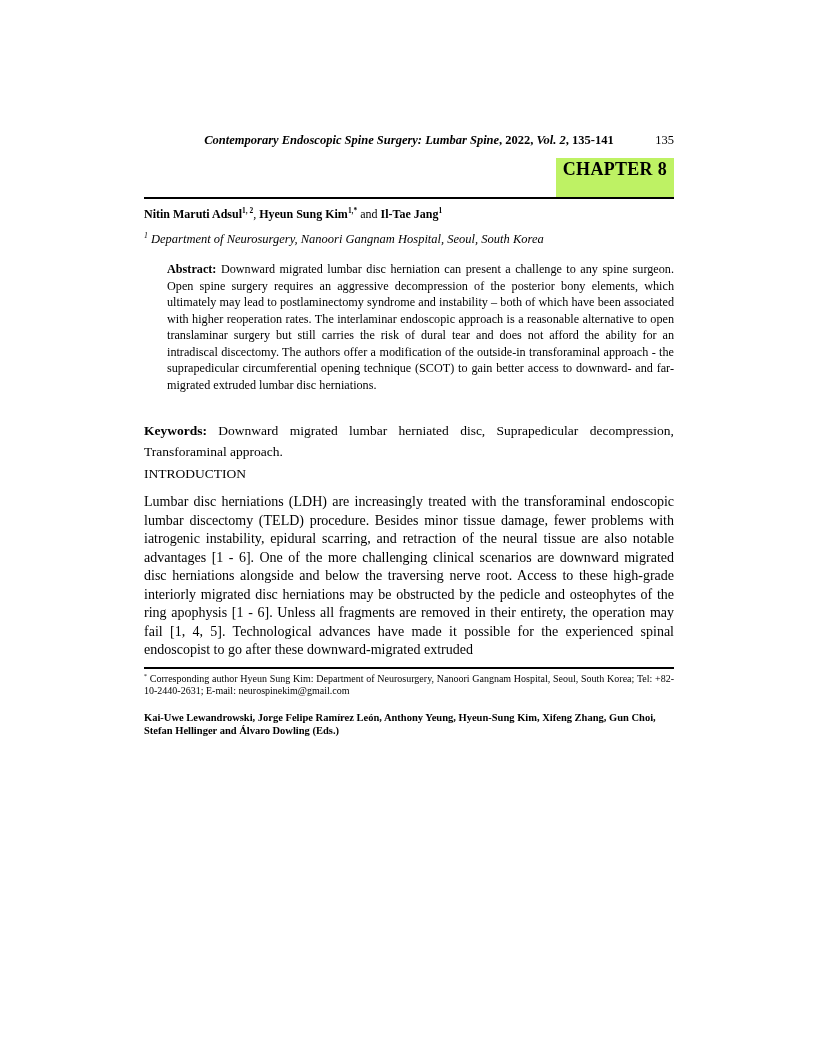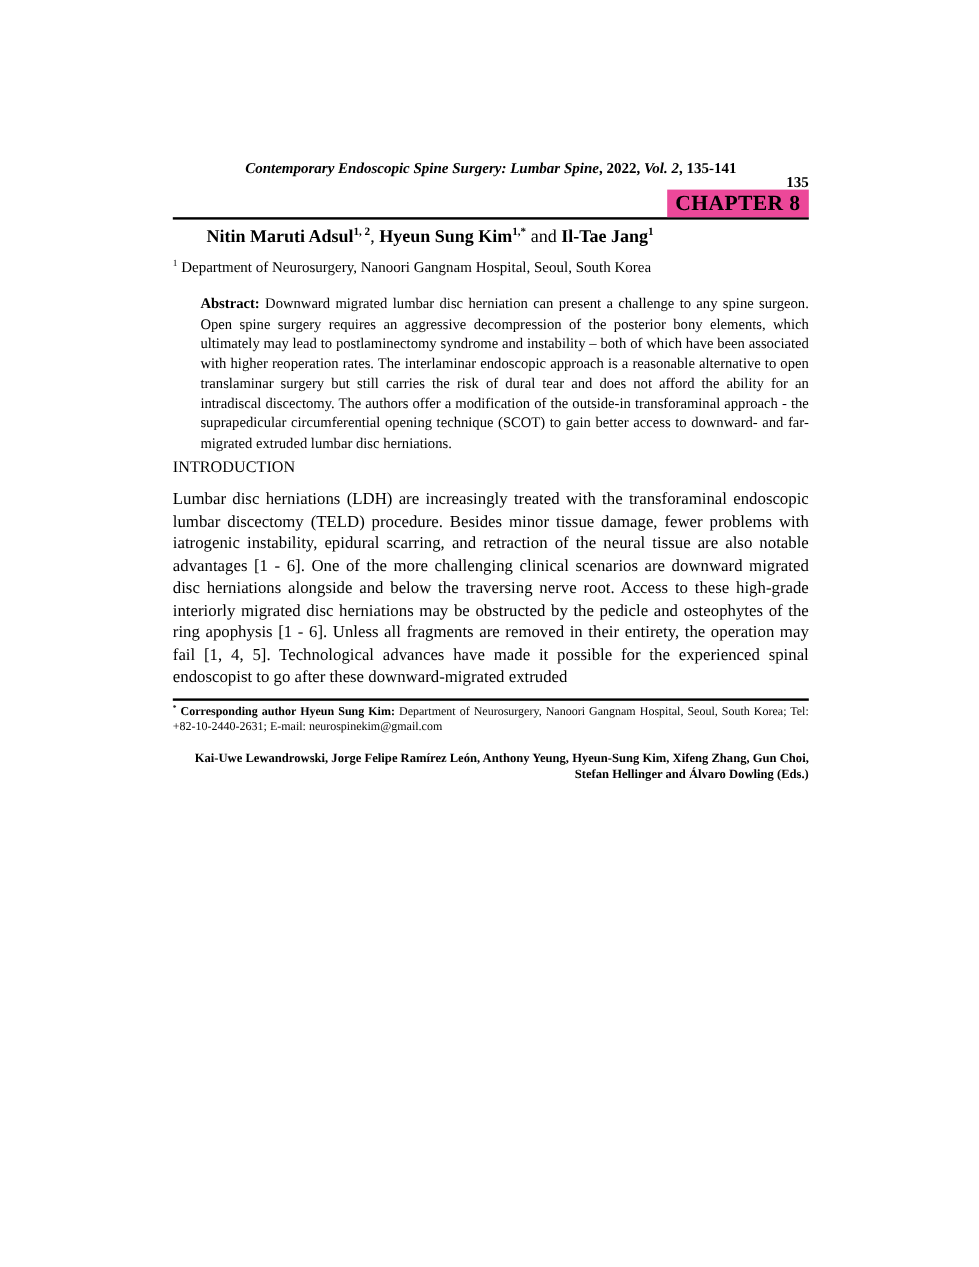--- a/index.html
+++ b/index.html
@@ -12,41 +12,41 @@
   .page { position: relative; width: 652px; height: 1056px; background: #fff; }
   .column { position: absolute; left: 144px; top: 0; width: 530px; }
 
   
   .running-header {
     position: relative; margin-top: 133px;
     font-size: 12.5px; line-height: 14px; font-weight: bold;
     text-align: center; white-space: nowrap;
   }
   .running-header .it { font-style: italic; }
-  .page-number { position: absolute; right: 0; top: 12px; font-weight: bold; margin-left: 41px; }
+  .page-number { position: absolute; right: 0; top: 0; font-weight: normal; margin-left: 41px; }
 
   
   .chapter-row { margin-top: 11px; text-align: right; }
   .chapter-badge {
-    display: inline-block; background: #ec4899;
+    display: inline-block; background: #bef264;
     font-size: 18px; font-weight: bold; line-height: 22px;
-    padding: 0 7px 1px 7px; letter-spacing: 0.3px;
+    padding: 0 7px 17px 7px; letter-spacing: 0.3px;
   }
   .header-rule { border-bottom: 2px solid #000; margin-top: 0; }
 
   
   .title {
     margin-top: 16px; font-size: 19.5px; font-weight: bold;
     line-height: 28px; text-align: justify;
   }
-  .authors { margin-top: 7px; font-size: 15px; line-height: 17px; margin-left: 28px; }
+  .authors { margin-top: 7px; font-size: 12px; line-height: 17px; }
   .authors b { font-weight: bold; }
   sup { font-size: 62%; vertical-align: super; line-height: 0; }
   .affiliations { margin-top: 5px; }
-  .affiliation { font-size: 12.5px; line-height: 23px; }
+  .affiliation { font-style: italic; font-size: 12.5px; line-height: 23px; }
 
   
   .abstract {
     margin-top: 10px; margin-left: 23px;
     font-size: 12.2px; line-height: 16.5px; text-align: justify;
   }
   .abstract .label { font-weight: bold; }
 
   
   .keywords {
@@ -58,25 +58,25 @@
   .section-heading { margin-top: 3px; font-size: 13.5px; font-weight: normal; line-height: 18px; }
   .body-paragraph {
     margin-top: 10px; font-size: 14px; line-height: 18.5px; text-align: justify;
   }
 
   
   .footnote-rule { border-top: 2px solid #000; margin-top: 7px; }
   .footnote {
     margin-top: 4px; font-size: 10px; line-height: 12.5px; text-align: justify;
   }
-  .footnote .label { font-weight: bold; }
+  .footnote .label { font-weight: normal; }
 
   
   .publisher {
-    margin-top: 13px; text-align: right; font-weight: bold;
+    margin-top: 13px; text-align: left; font-weight: bold;
     font-size: 10.5px; line-height: 13px;
   }
 </style>
 </head>
 <body>
 
 <div class="page">
   <div class="column">
 
     <div class="running-header">
@@ -95,20 +95,23 @@
     </div>
 
     <div class="affiliations">
       <div class="affiliation"><sup>1</sup><span> Department of Neurosurgery, Nanoori Gangnam Hospital, Seoul, South Korea</span></div>
     </div>
 
     <div class="abstract">
       <span class="label">Abstract:</span><span> Downward migrated lumbar disc herniation can present a challenge to any spine surgeon. Open spine surgery requires an aggressive decompression of the posterior bony elements, which ultimately may lead to postlaminectomy syndrome and instability – both of which have been associated with higher reoperation rates. The interlaminar endoscopic approach is a reasonable alternative to open translaminar surgery but still carries the risk of dural tear and does not afford the ability for an intradiscal discectomy. The authors offer a modification of the outside-in transforaminal approach - the suprapedicular circumferential opening technique (SCOT) to gain better access to downward- and far-migrated extruded lumbar disc herniations.</span>
     </div>
 
+    <div class="keywords">
+      <span class="label">Keywords:</span><span> Downward migrated lumbar herniated disc, Suprapedicular decompression, Transforaminal approach.</span>
+    </div>
 
     <div class="section-heading">INTRODUCTION</div>
     <div class="body-paragraph">Lumbar disc herniations (LDH) are increasingly treated with the transforaminal endoscopic lumbar discectomy (TELD) procedure. Besides minor tissue damage, fewer problems with iatrogenic instability, epidural scarring, and retraction of the neural tissue are also notable advantages [1 - 6]. One of the more challenging clinical scenarios are downward migrated disc herniations alongside and below the traversing nerve root. Access to these high-grade interiorly migrated disc herniations may be obstructed by the pedicle and osteophytes of the ring apophysis [1 - 6]. Unless all fragments are removed in their entirety, the operation may fail [1, 4, 5]. Technological advances have made it possible for the experienced spinal endoscopist to go after these downward-migrated extruded</div>
 
     <div class="footnote-rule"></div>
     <div class="footnote">
       <sup class="label">*</sup><span class="label"> Corresponding author Hyeun Sung Kim:</span><span> Department of Neurosurgery, Nanoori Gangnam Hospital, Seoul, South Korea; Tel: +82-10-2440-2631; E-mail: neurospinekim@gmail.com</span>
     </div>
 
     <div class="publisher">

